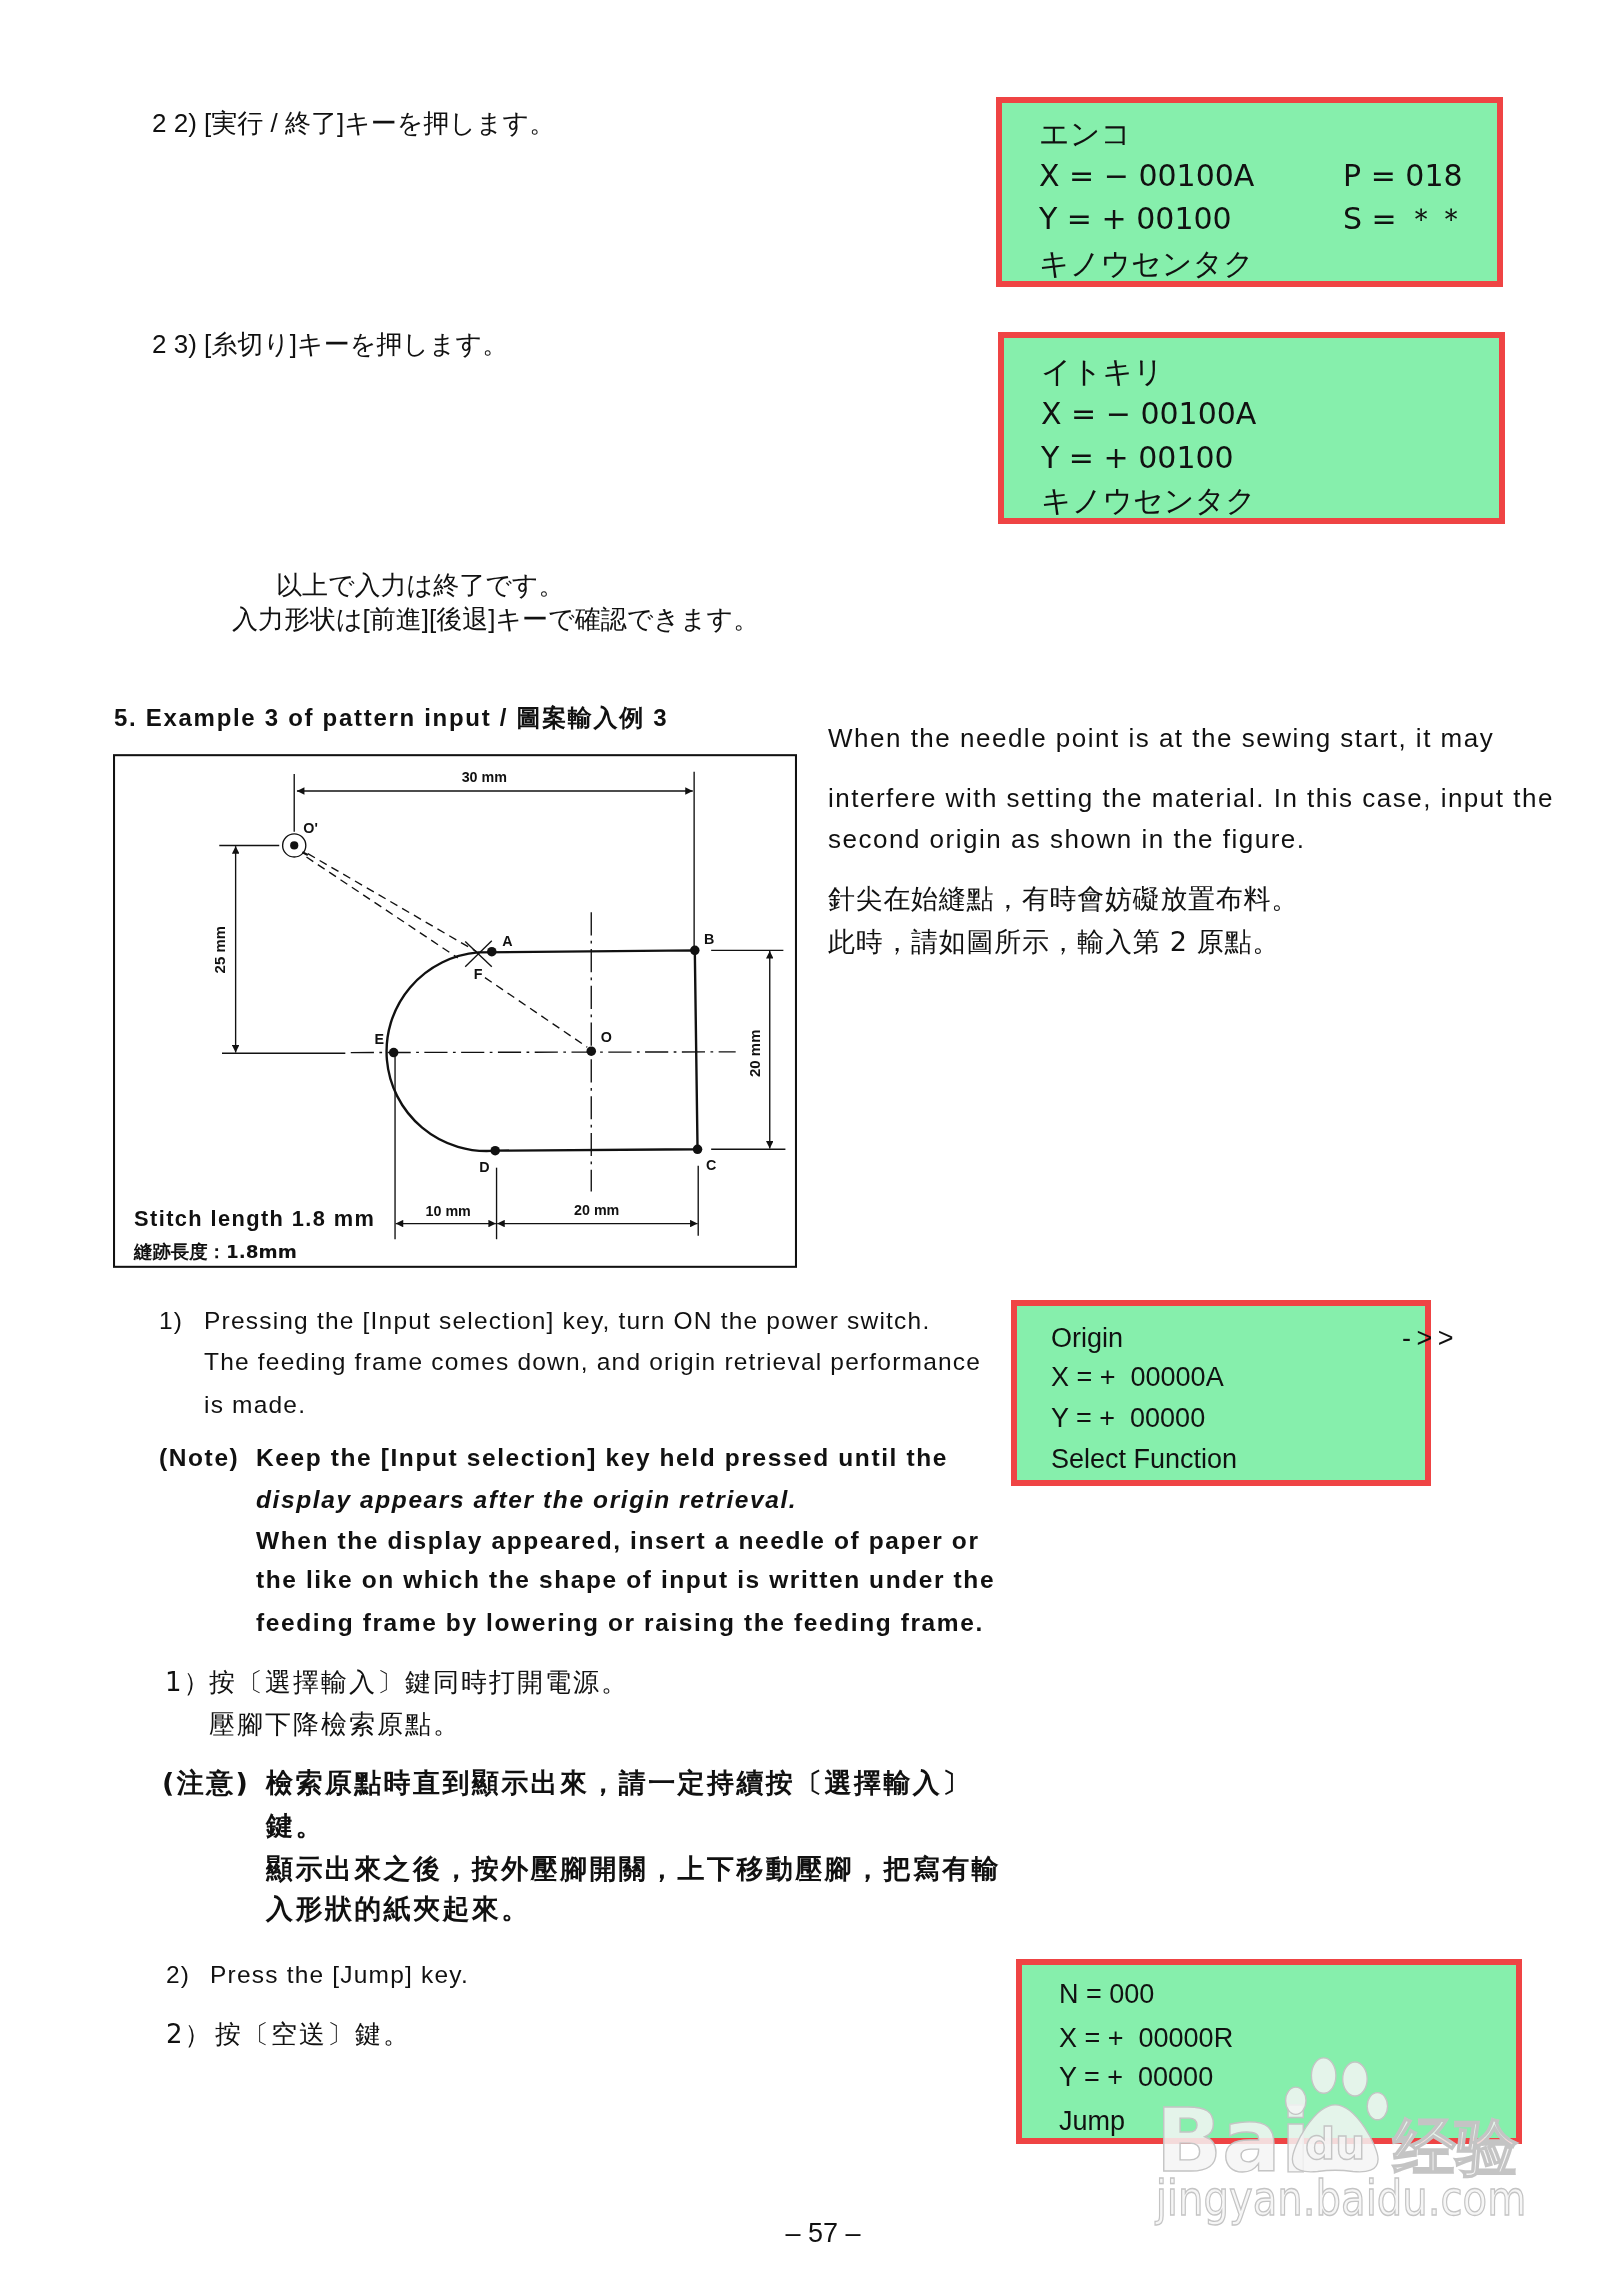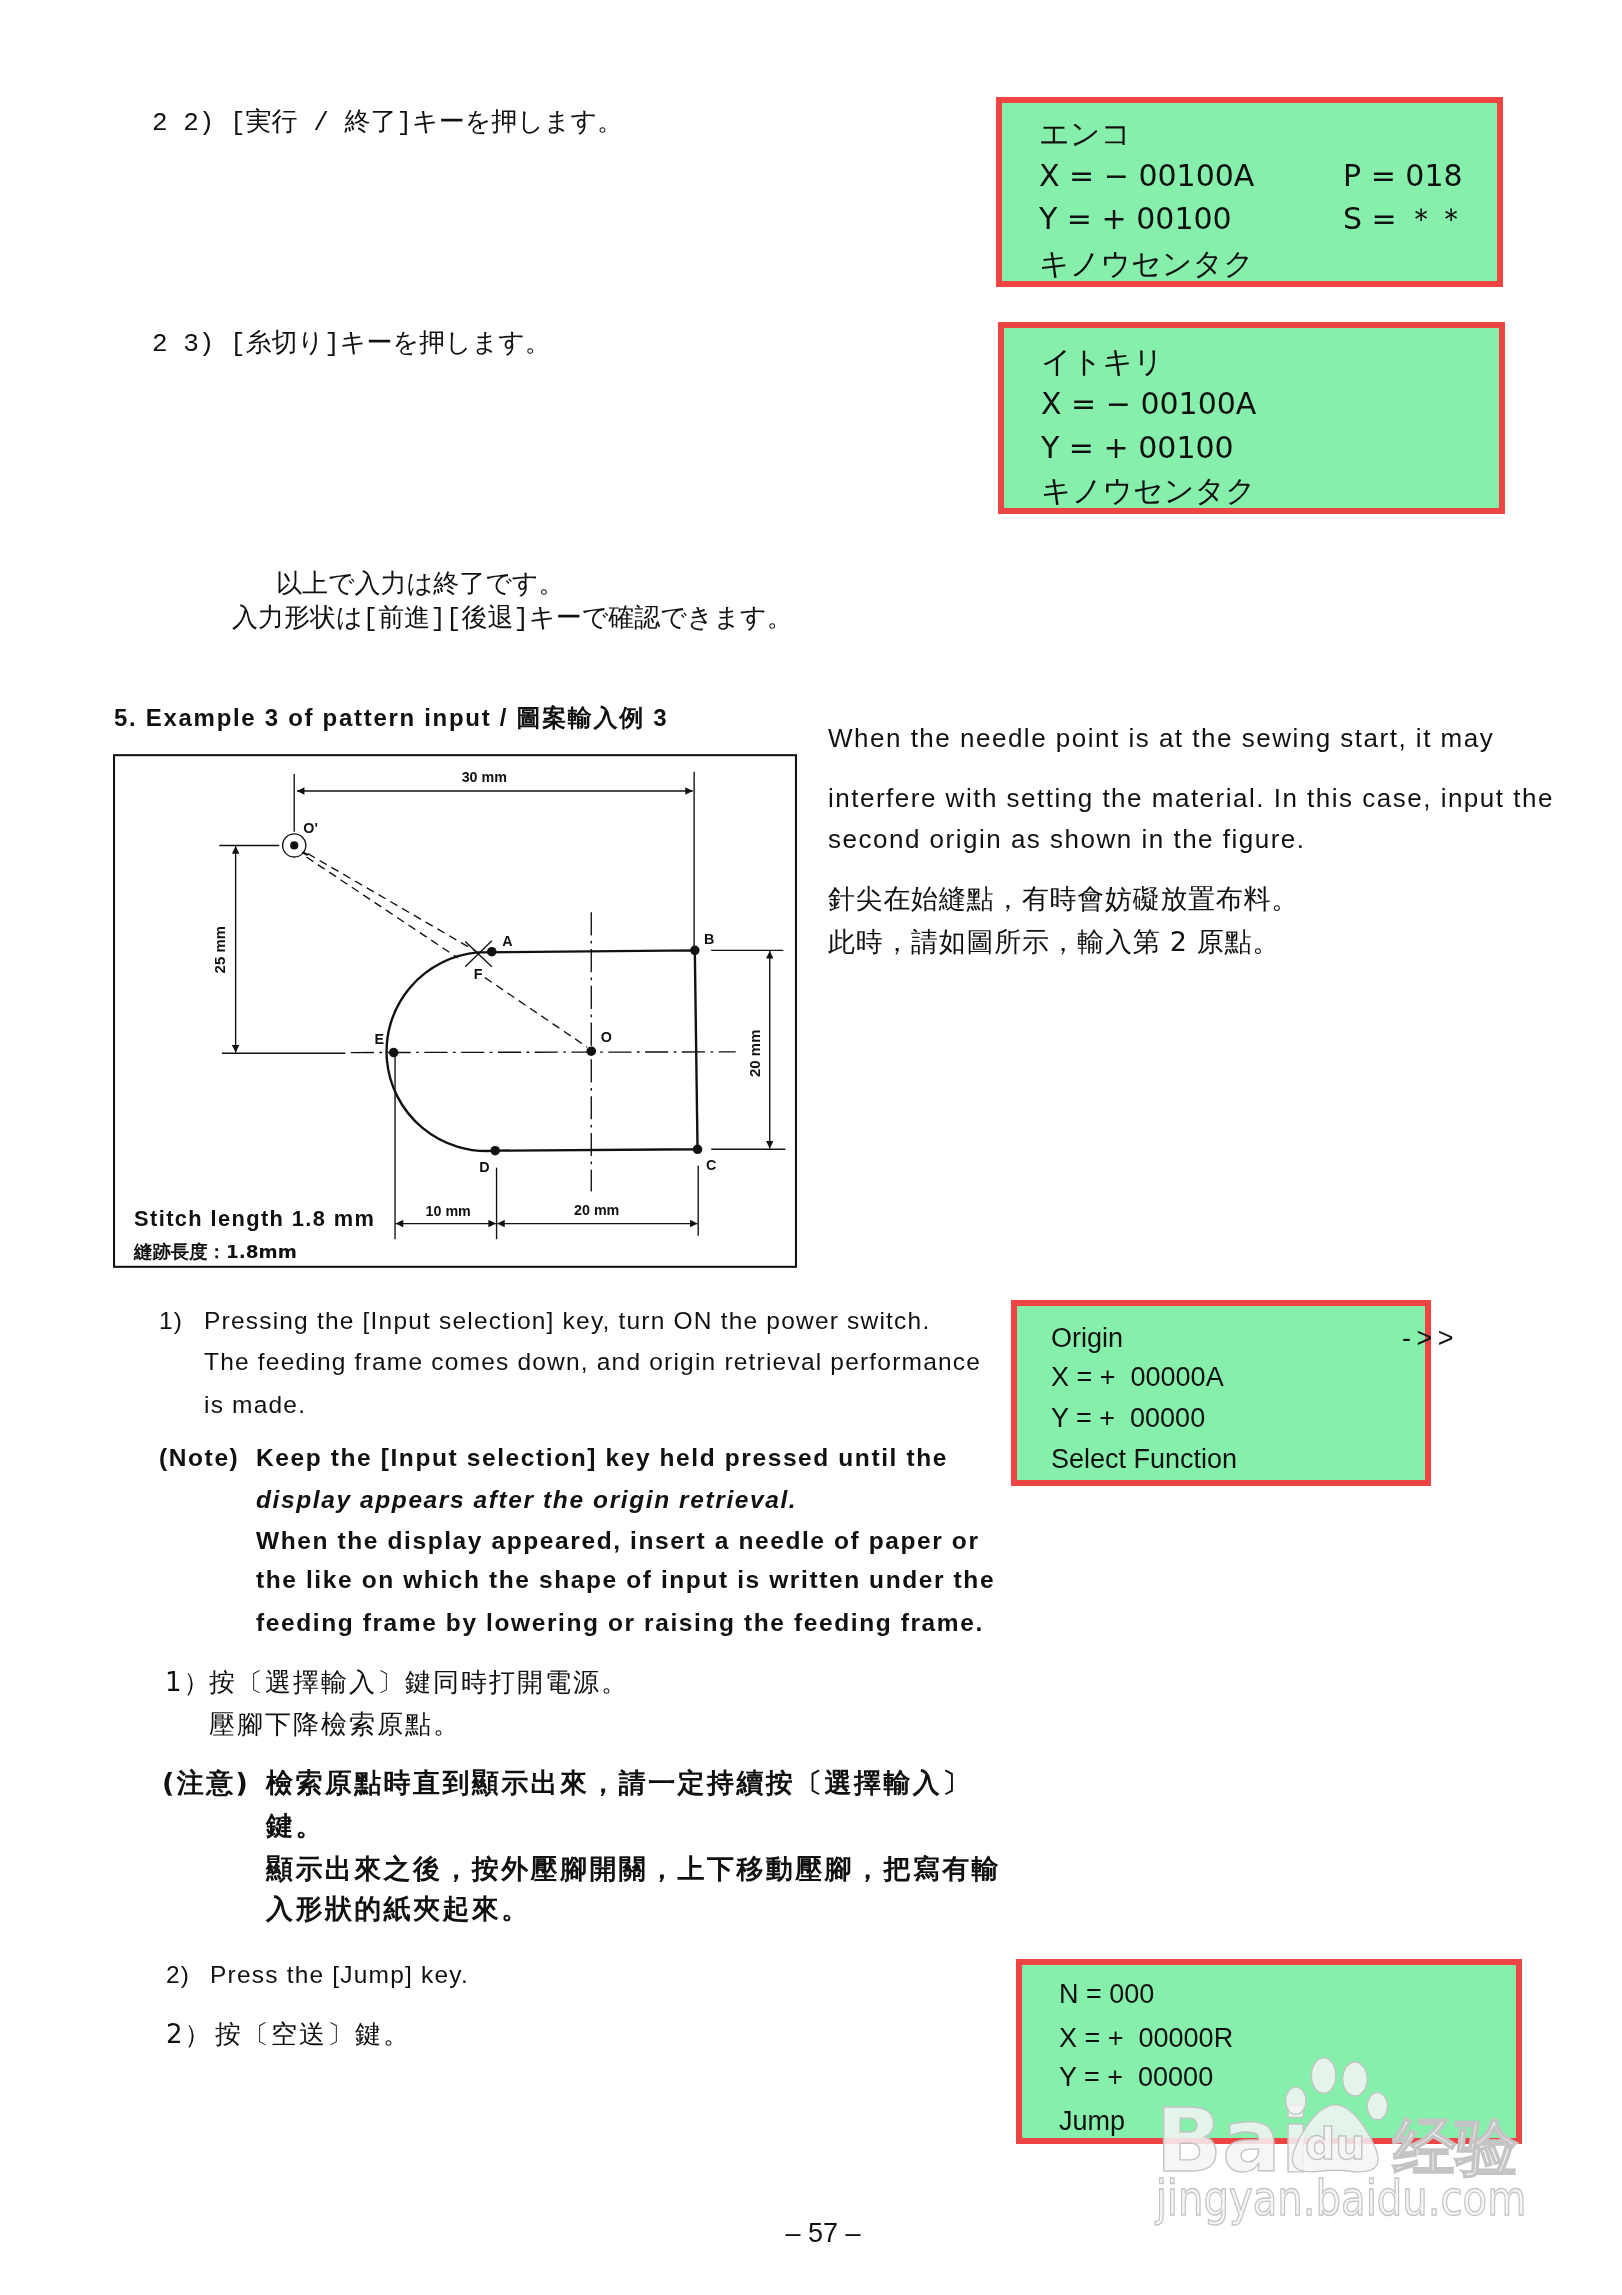--- a/index.html
+++ b/index.html
@@ -1,18 +1,18 @@
 <!DOCTYPE html>
 <html style="font-size:11px"><head>
 <meta charset="utf-8">
 <style>
 html,body{margin:0;padding:0;background:#ffffff;}
 body{width:1623px;height:2295px;position:relative;overflow:hidden;color:#111111;font-family:"Liberation Sans",sans-serif;}
 .abs{position:absolute;white-space:nowrap;}
-.jp{font-family:Liberation Mono, monospace;font-size:26px;line-height:34px;}
+.jp{font-family:Liberation Sans, sans-serif;font-size:26px;line-height:34px;}
 .lcd{position:absolute;border:6px solid #ef4444;box-sizing:border-box;background:#86efac;}
 .lcd .row{position:absolute;white-space:pre;}
 .lcd-jp .row{font-family:"DejaVu Sans",sans-serif;font-size:30px;line-height:41px;}
 .lcd-en .row{font-family:"Liberation Sans",sans-serif;font-size:27px;line-height:38px;}
 .heading{font-family:"Liberation Sans",sans-serif;font-weight:bold;font-size:24px;line-height:41px;letter-spacing:1.7px;}
 .intro-en{font-family:"Liberation Sans",sans-serif;font-size:26px;line-height:41px;letter-spacing:1.5px;}
 .intro-zh{font-family:"DejaVu Sans",sans-serif;font-size:27px;line-height:41px;letter-spacing:0.7px;}
 .body-en{font-family:"Liberation Sans",sans-serif;font-size:24.5px;line-height:42px;letter-spacing:1.2px;}
 .note-en{font-family:"Liberation Sans",sans-serif;font-size:24.5px;line-height:42px;letter-spacing:1.6px;font-weight:bold;}
 .body-zh{font-family:"DejaVu Sans",sans-serif;font-size:26px;line-height:41px;letter-spacing:2px;}
@@ -33,21 +33,21 @@
 
 <div class="lcd lcd-jp" style="left:996px;top:97px;width:507px;height:190px;">
   <div class="row" style="left:37px;top:10.2px;">エンコ</div>
   <div class="row" style="left:37px;top:52px;">X = − 00100A</div>
   <div class="row" style="left:341px;top:52px;">P = 018</div>
   <div class="row" style="left:37px;top:95px;">Y = + 00100</div>
   <div class="row" style="left:341px;top:95px;">S = ＊＊</div>
   <div class="row" style="left:37px;top:140px;">キノウセンタク</div>
 </div>
 
-<div class="lcd lcd-jp" style="left:998px;top:322px;width:507px;height:192px;">
+<div class="lcd lcd-jp" style="left:998px;top:332px;width:507px;height:192px;">
   <div class="row" style="left:37px;top:13px;">イトキリ</div>
   <div class="row" style="left:37px;top:55px;">X = − 00100A</div>
   <div class="row" style="left:37px;top:99px;">Y = + 00100</div>
   <div class="row" style="left:37px;top:142px;">キノウセンタク</div>
 </div>
 
 <div class="abs jp" style="left:232px;top:568px;margin-left:44px;">以上で入力は終了です。</div>
 <div class="abs jp" style="left:232px;top:602px;">入力形状は[前進][後退]キーで確認できます。</div>
 
 <div class="abs heading" style="left:114px;top:697px;">5.  Example 3 of pattern input / 圖案輸入例 3</div>

